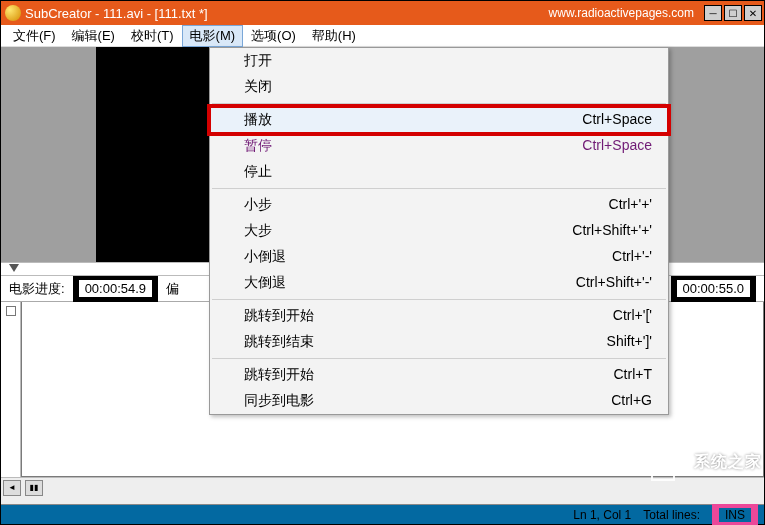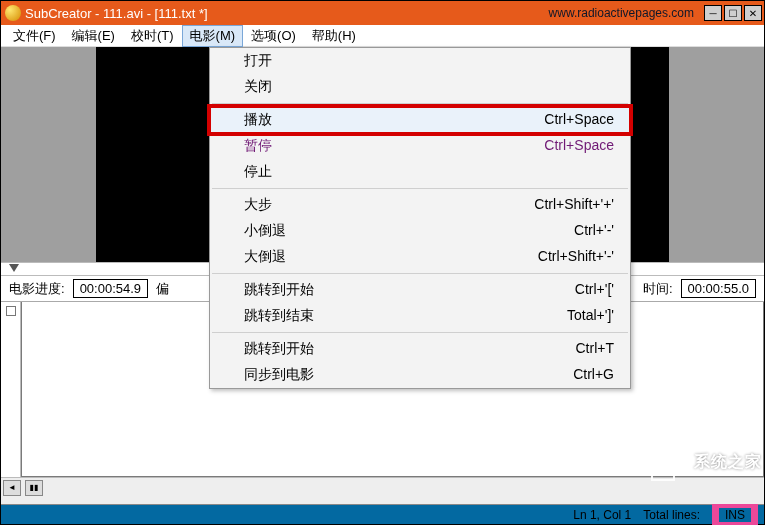--- a/index.html
+++ b/index.html
@@ -2,44 +2,44 @@
 <html><head>
 <meta charset="utf-8">
 <style>
   * { box-sizing: border-box; margin: 0; padding: 0; }
   html, body { width: 765px; height: 525px; font-family: "Microsoft YaHei", Tahoma, sans-serif; font-size: 12px; background: #fff; overflow: hidden; }
   .window { width: 765px; height: 525px; border: 1px solid #000; display: flex; flex-direction: column; }
   .titlebar { background: #e65a1b; height: 24px; display: flex; align-items: center; padding: 0 2px 0 4px; }
   .titlebar .icon { width: 16px; height: 16px; border-radius: 50%; background: radial-gradient(circle at 30% 30%, #ffe770, #d58a00); margin-right: 4px; }
   .titlebar .title { color: #fff; font-size: 13px; }
   .titlebar .spacer { flex: 1; }
-  .titlebar .url { color: #0f172a; font-size: 12px; margin-right: 8px; }
+  .titlebar .url { color: #ffffff; font-size: 12px; margin-right: 8px; }
   .winbtns { display: flex; gap: 0; }
   .winbtn { width: 18px; height: 16px; background: #cfcfcf; border: 1px solid #000; margin-left: 2px; display: flex; align-items: center; justify-content: center; font-size: 10px; cursor: pointer; }
   .menubar { background: #fff; height: 22px; display: flex; align-items: center; border-bottom: 1px solid #ddd; padding: 0 4px; }
   .menuitem { padding: 2px 8px; font-size: 13px; cursor: pointer; }
   .menuitem.open { background: #d9e8f8; border: 1px solid #7aa7d8; padding: 1px 7px; text-align: center; }
   .workspace { flex: 1; position: relative; background: #eee; }
   .video-area { height: 215px; background: #9f9f9f; display: flex; }
   .video-black { margin: 0 95px; flex: 1; background: #000; }
   .timeline-row { height: 14px; background: #fff; border-top: 1px solid #bbb; border-bottom: 1px solid #bbb; position: relative; }
   .timeline-row .marker { position: absolute; left: 8px; top: 1px; width: 0; height: 0; border-left: 5px solid transparent; border-right: 5px solid transparent; border-top: 8px solid #555; }
   .progress-row { height: 26px; background: #fff; display: flex; align-items: center; padding: 0 8px; gap: 8px; border-bottom: 1px solid #aaa; }
   .label { font-size: 13px; }
-  .val { border: 1px solid #000000; padding: 1px 6px; font-size: 13px; background: #fff; min-width: 70px; display: inline-block; text-align: left; }
+  .val { border: 6px solid #000000; padding: 1px 6px; font-size: 13px; background: #fff; min-width: 70px; display: inline-block; text-align: left; }
   .editor { flex: 1; display: flex; }
   .gutter { width: 20px; background: #fff; border-right: 1px solid #bbb; }
   .gutter .sq { width: 10px; height: 10px; border: 1px solid #777; margin: 4px auto 0; }
   .textarea { flex: 1; background: #fff; border: 1px solid #7a7a7a; border-top: none; }
   .scrollbar-controls { height: 20px; background: #eee; display: flex; align-items: center; border-top: 1px solid #bbb; }
   .sbtn { width: 18px; height: 16px; border: 1px solid #888; background: #ddd; margin: 0 2px; display: flex; align-items: center; justify-content: center; font-size: 8px; }
   .statusbar { height: 20px; background: #0369a1; border-top: 1px solid #888; display: flex; align-items: center; justify-content: flex-end; padding: 0 6px; gap: 12px; font-size: 12px; }
   .ins-box { border: 7px solid #ec4899; padding: 0 6px; }
 
-  .dropdown { position: absolute; top: 0; left: 208px; width: 422px; background: #f3f3f3; border: 1px solid #999; box-shadow: 2px 2px 4px rgba(0,0,0,0.25); z-index: 100; }
+  .dropdown { position: absolute; top: 0; left: 208px; width: 460px; background: #f3f3f3; border: 1px solid #999; box-shadow: 2px 2px 4px rgba(0,0,0,0.25); z-index: 100; }
   .dd-item { display: flex; justify-content: space-between; padding: 4px 16px 4px 34px; font-size: 14px; cursor: pointer; }
   .dd-item.disabled { color: #701a75; cursor: default; }
   .dd-item.highlight { background: #eaf2fa; outline: 4px solid #d40000; outline-offset: -1px; position: relative; z-index: 2; }
   .dd-sep { height: 1px; background: #cfcfcf; margin: 3px 2px; }
 
   .watermark { position: absolute; right: 2px; bottom: 22px; opacity: .9; display: flex; align-items: flex-start; gap: 14px; pointer-events: none; }
   .watermark svg { display:block; }
   .watermark .wm-text { color: #fff; font-size: 16px; font-weight: bold; text-shadow: 0 0 3px rgba(0,0,0,.5); letter-spacing: 1px; }
 </style>
 </head>
@@ -114,39 +114,43 @@
       </div>
       <div class="dd-item disabled">
         <span>暂停</span>
         <span>Ctrl+Space</span>
       </div>
       <div class="dd-item">
         <span>停止</span>
       </div>
       <div class="dd-sep"></div>
       <div class="dd-item">
+        <span>小步</span>
+        <span>Ctrl+'+'</span>
+      </div>
+      <div class="dd-item">
         <span>大步</span>
         <span>Ctrl+Shift+'+'</span>
       </div>
       <div class="dd-item">
         <span>小倒退</span>
         <span>Ctrl+'-'</span>
       </div>
       <div class="dd-item">
         <span>大倒退</span>
         <span>Ctrl+Shift+'-'</span>
       </div>
       <div class="dd-sep"></div>
       <div class="dd-item">
         <span>跳转到开始</span>
         <span>Ctrl+'['</span>
       </div>
       <div class="dd-item">
         <span>跳转到结束</span>
-        <span>Total+']'</span>
+        <span>Shift+']'</span>
       </div>
       <div class="dd-sep"></div>
       <div class="dd-item">
         <span>跳转到开始</span>
         <span>Ctrl+T</span>
       </div>
       <div class="dd-item">
         <span>同步到电影</span>
         <span>Ctrl+G</span>
       </div>

